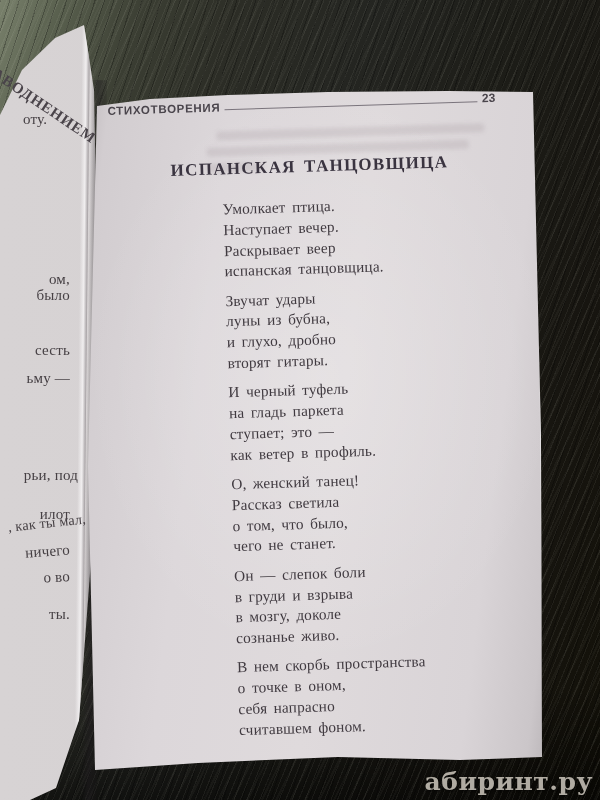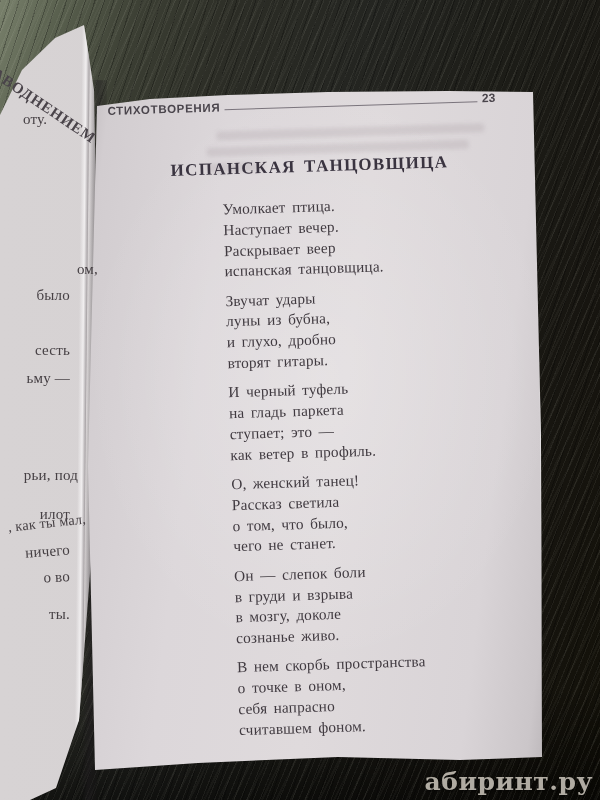--- a/index.html
+++ b/index.html
@@ -35,21 +35,21 @@
     background:linear-gradient(to right,rgba(30,26,30,0) 0,rgba(30,26,30,.45) 45%,rgba(20,17,20,.15) 100%);
     transform:rotate(.8deg);
   }
   .frag{
     position:absolute;z-index:3;color:#464044;font-size:15px;line-height:1;
     width:70px;text-align:right;letter-spacing:.2px;
   }
   .frag-rot{position:absolute;z-index:3;color:#4a444a;font-size:15px;font-weight:bold;
     letter-spacing:1px;transform:rotate(34deg);transform-origin:0 0;left:-12px;top:58px;}
   .f0{top:112px;text-align:center;}
-  .f1{top:262px;padding-left:28px;}
+  .f1{top:272px;}
   .f2{top:288px;}
   .f3{top:343px;}
   .f4{top:371px;}
   .f5{top:468px;width:78px;}
   .f6{top:483px;margin-top:24px;}
   .f7{top:516px;width:86px;transform:rotate(-6deg);font-size:14.2px;}
   .f8{top:545px;transform:rotate(-4deg);}
   .f9{top:571px;transform:rotate(-3deg);}
   .f10{top:607px;text-align:right;}
 

